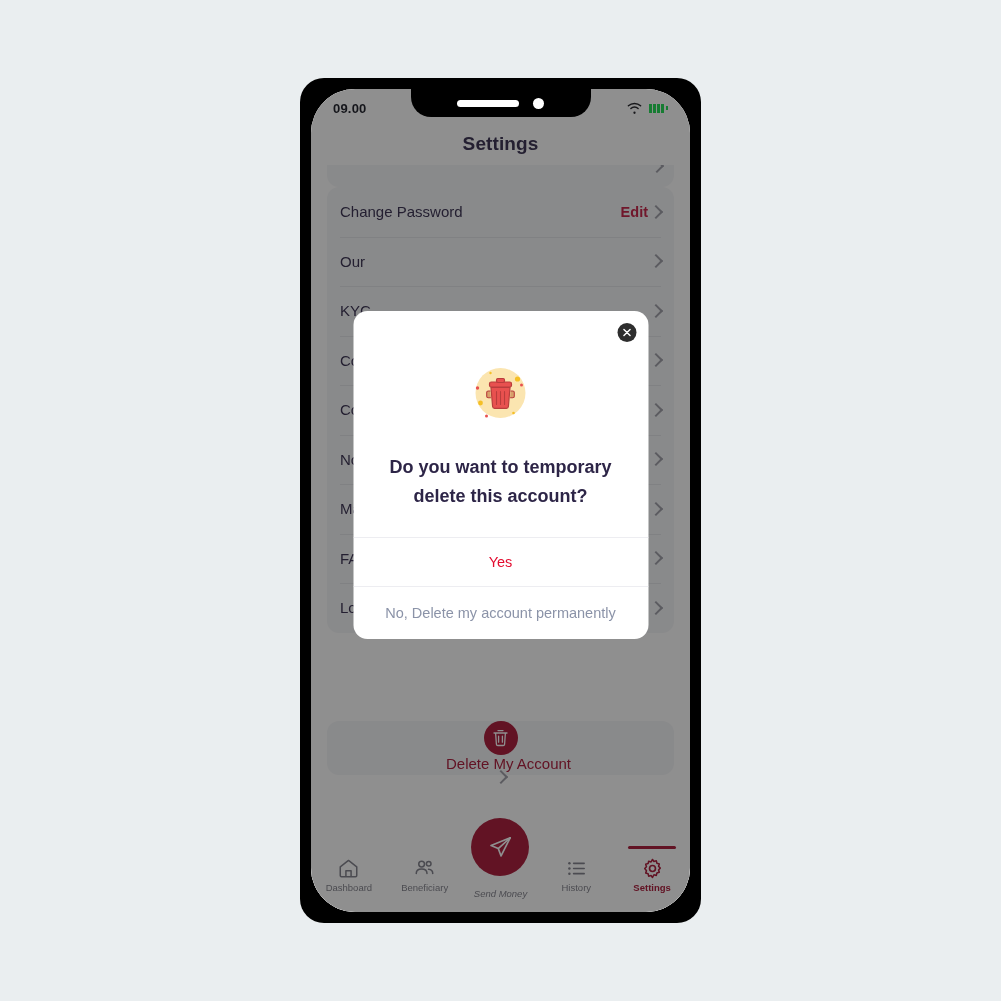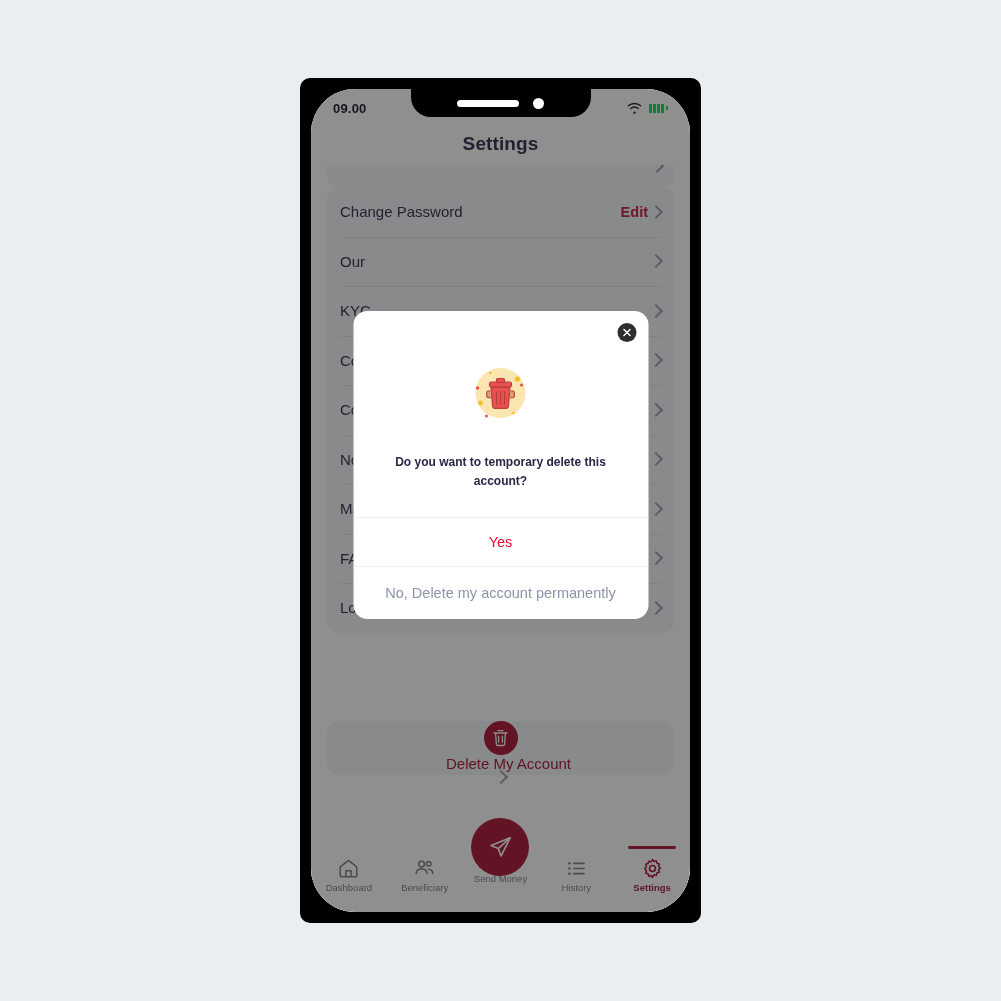--- a/index.html
+++ b/index.html
@@ -16,21 +16,21 @@
   }
 
   
   #phone-frame {
     position: absolute;
     left: 300px;
     top: 78px;
     width: 401px;
     height: 845px;
     background: #000000;
-    border-radius: 10px;
+    border-radius: 24px;
     box-sizing: border-box;
     padding: 11px 11px;
   }
   #phone-screen {
     position: relative;
     width: 379px;
     height: 823px;
     background: #ffffff;
     border-radius: 44px;
     overflow: hidden;
@@ -262,21 +262,22 @@
   .nav-indicator {
     position: absolute;
     top: 0;
     left: 14px;
     right: 14px;
     height: 3px;
     background: #a70d2e;
     border-radius: 2px;
   }
   #send-money-item .nav-label {
-    margin-top: 16px;
+    margin-top: 31px;
+    font-style: italic;
   }
   #send-money-button {
     position: absolute;
     top: -28px;
     left: 50%;
     transform: translateX(-50%);
     width: 58px;
     height: 58px;
     border-radius: 50%;
     background: #a70d2e;
@@ -324,21 +325,21 @@
     flex-direction: column;
     align-items: center;
   }
   #trash-illustration {
     width: 72px;
     height: 72px;
     position: relative;
     margin-bottom: 24px;
   }
   #modal-message {
-    font-size: 12px;
+    font-size: 18px;
     font-weight: bold;
     color: #2d2547;
     text-align: center;
     line-height: 1.6;
     max-width: 240px;
   }
   .modal-option {
     height: 48px;
     display: flex;
     align-items: center;

